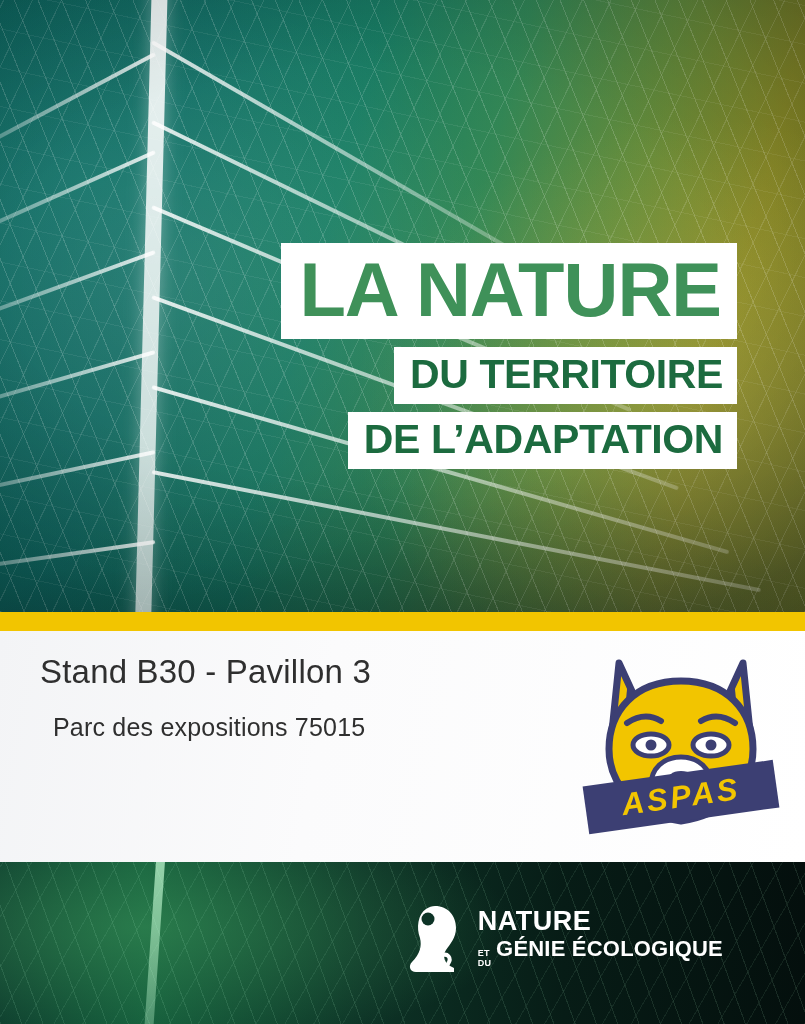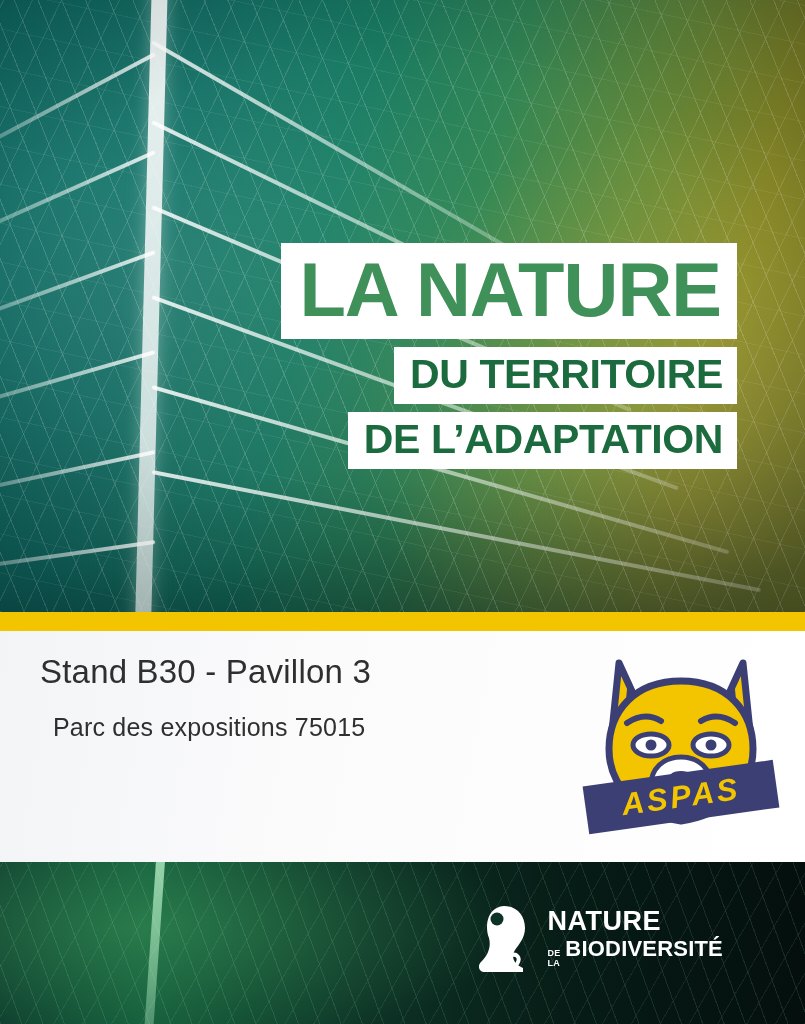--- a/index.html
+++ b/index.html
@@ -328,24 +328,24 @@
     <div class="frib"></div>
 
     <div class="salon-logo">
       <svg width="62" height="76" viewBox="0 0 62 76">
         <path d="M31 6 C44 6 52 16 52 28 C52 38 46 44 42 50 C38 56 40 64 50 68 L50 72 L12 72 C6 72 4 66 8 62 C16 54 18 46 16 38 C12 28 14 14 22 9 C25 7 28 6 31 6 Z" fill="#ffffff"></path>
         <circle cx="24" cy="19" r="6.5" fill="#0d3326"></circle>
         <path d="M36 56 C44 52 48 58 44 64" stroke="#ffffff" stroke-width="4" fill="none" stroke-linecap="round"></path>
       </svg>
       <div class="salon-text">
         <div class="salon-l1">NATURE</div>
-        <div class="salon-l2">
+        <div class="salon-l3">
           <span class="tiny">
-            <span>DE</span><br>
-            <span>LA</span>
+            <span>ET</span><br>
+            <span>DU</span>
           </span>
-          <span>BIODIVERSITÉ</span>
+          <span>GÉNIE ÉCOLOGIQUE</span>
         </div>
       </div>
     </div>
   </div>
 
 </div>
 
 </body></html>

